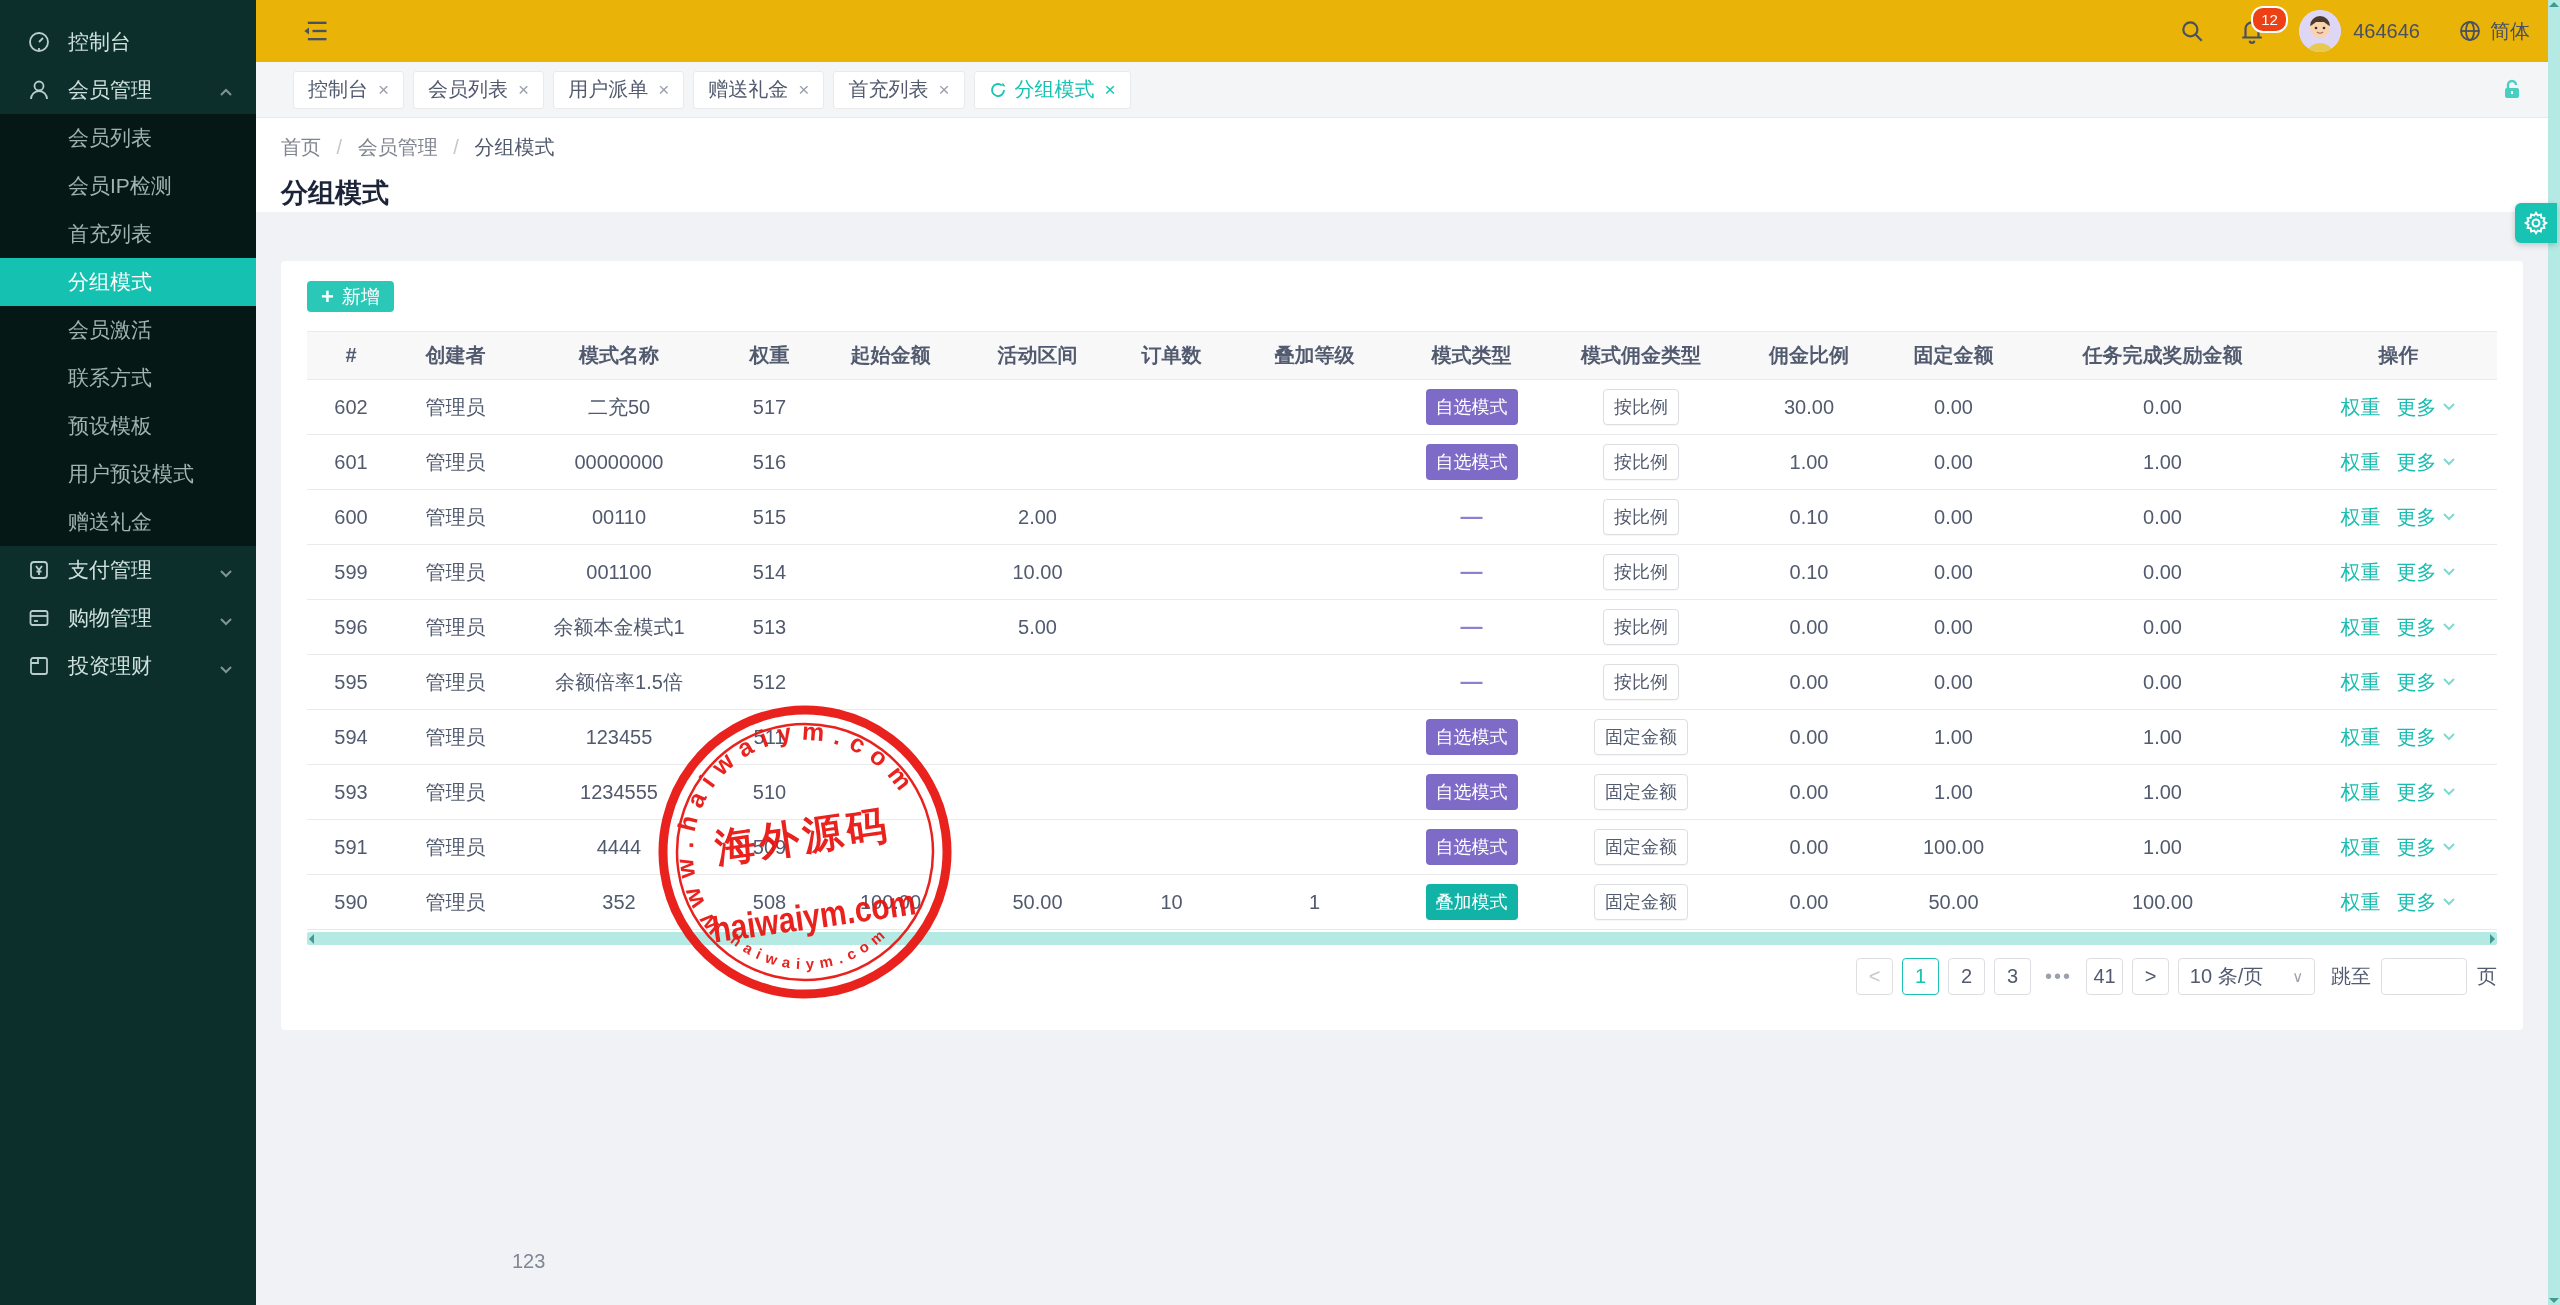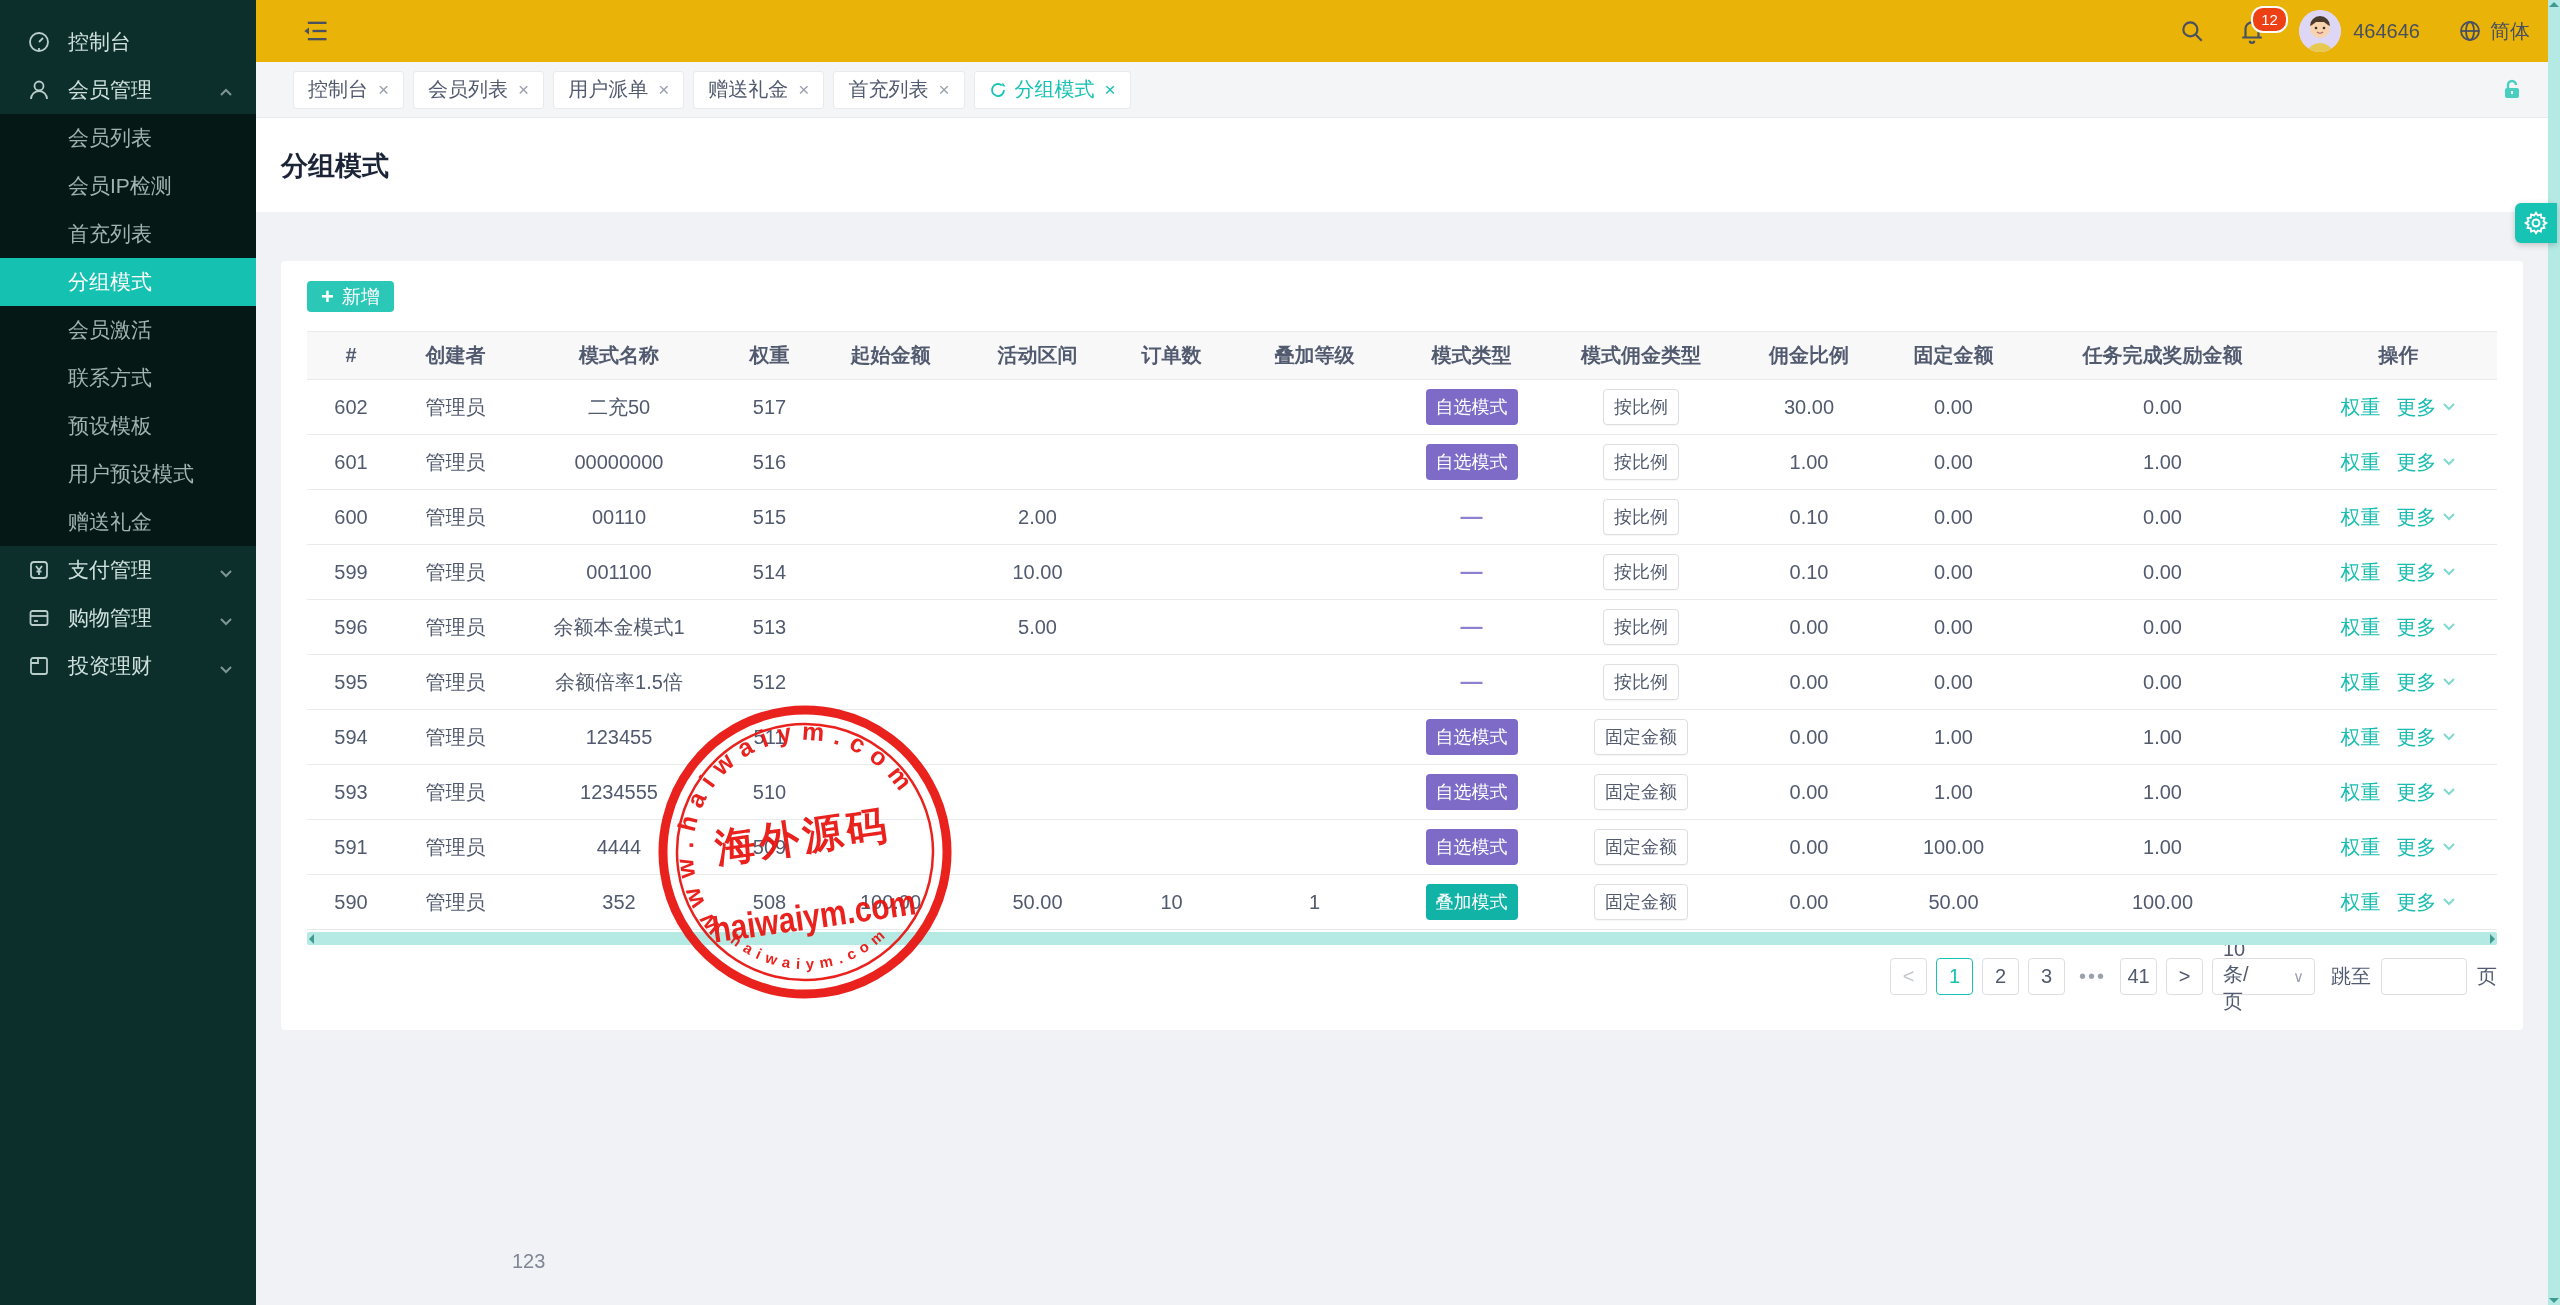--- a/index.html
+++ b/index.html
@@ -89,21 +89,21 @@
   .hscroll .ra { right:2px; border-left-color:#3f9a92; border-right:none; }
 
   .pager { display:flex; align-items:center; justify-content:flex-end; margin-top:13px;
     font-size:20px; color:#515a6e; }
   .pg { min-width:37px; height:37px; border:1px solid #dcdee2; border-radius:4px; background:#fff;
     display:flex; align-items:center; justify-content:center; margin-left:9px; cursor:pointer;
     padding:0 6px; }
   .pg.current { border-color:#17c3b2; color:#17c3b2; }
   .pg.disabled { color:#c5c8ce; }
   .pg-dots { margin-left:9px; color:#9aa1ad; letter-spacing:2px; width:37px; text-align:center; }
-  .pg-size { width:103px; padding:0 10px; color:#515a6e;gap:29px; }
+  .pg-size { width:137px; padding:0 10px; color:#515a6e;gap:29px; }
   .pg-size .caret { color:#9aa1ad; font-size:15px; }
   .jump-label { margin-left:16px; }
   .jump-input { width:86px; height:37px; border:1px solid #dcdee2; border-radius:4px;
     margin-left:10px; font-size:20px; padding:0 8px; font-family:inherit; }
   .page-unit { margin-left:10px; }
 
   .footer { position:absolute; left:256px; right:0; bottom:22px; text-align:left;
     color:#808695; font-size:20px; }
   .footer .l1 { margin-bottom:10px; }
 
@@ -285,20 +285,27 @@
     <span class="tab-lock" style="cursor:pointer;">
       <svg width="24" height="24" viewBox="0 0 24 24">
         <rect x="5" y="10" width="14" height="10" rx="2" fill="#49cfc1"></rect>
         <path d="M8 10 V7 a4 4 0 0 1 8 0" fill="none" stroke="#49cfc1" stroke-width="2.4"></path>
         <line x1="12" y1="13" x2="12" y2="16" stroke="#fff" stroke-width="2"></line>
       </svg>
     </span>
   </div>
 
   <div class="pagehead">
+    <div class="crumbs">
+      <span style="cursor:pointer;">首页</span>
+      <span class="sep">/</span>
+      <span style="cursor:pointer;">会员管理</span>
+      <span class="sep">/</span>
+      <span class="last">分组模式</span>
+    </div>
     <div class="page-title">分组模式</div>
   </div>
 
   <div class="content">
     <div class="card">
       <button class="btn-add">
         <span class="plus">+</span>
         <span>新增</span>
       </button>
 

